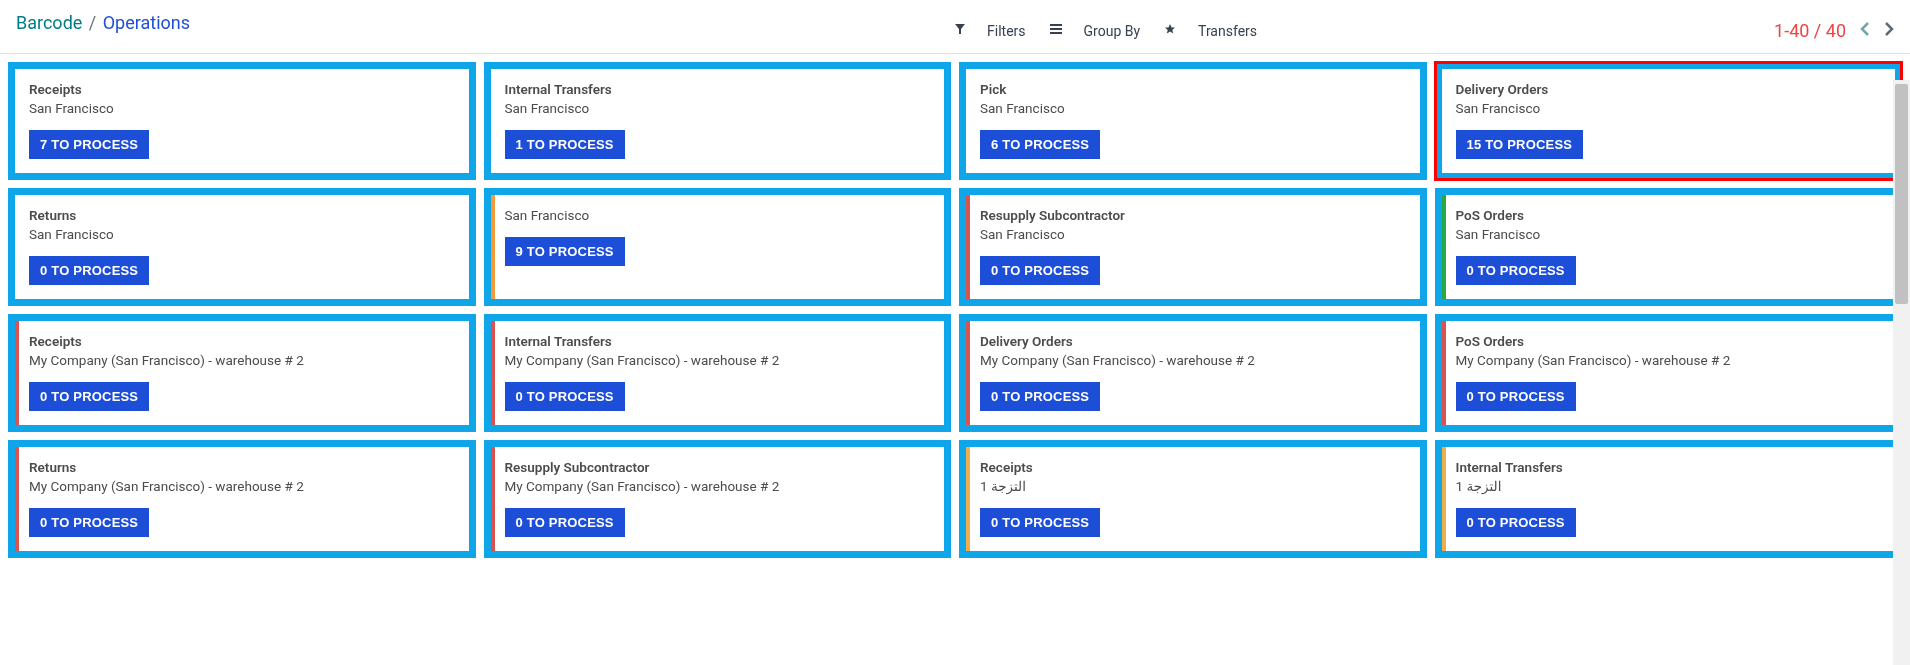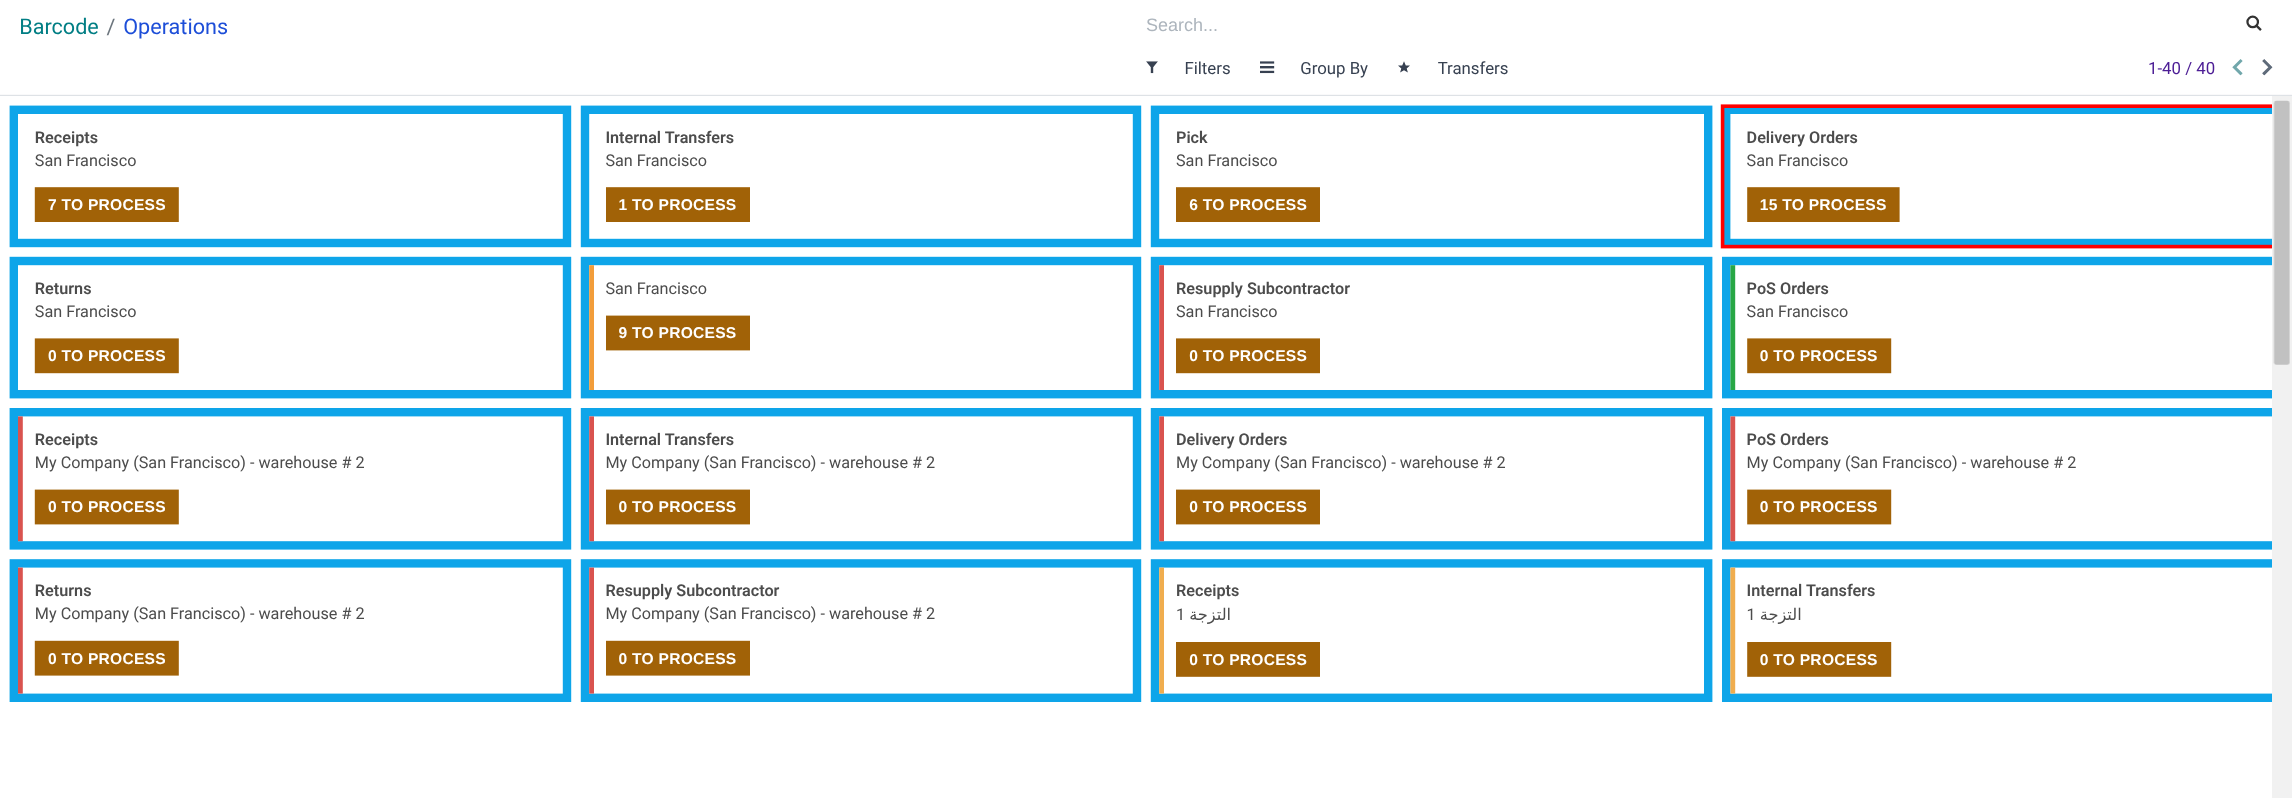--- a/index.html
+++ b/index.html
@@ -71,21 +71,21 @@
     cursor: pointer;
   }
   .toolbar-item .icon { font-size: 11px; }
   .pager-group {
     margin-left: auto;
     display: inline-flex;
     align-items: center;
     gap: 14px;
     color: #374151;
   }
-  .pager-text { font-size: 14px; color:#4c1d95; }
+  .pager-text { font-size: 18px; color:#ef4444; }
   .pager-btn {
     cursor: pointer;
     font-size: 16px;
     font-weight: bold;
   }
   .pager-prev { color: #5b9ea3; }
   .pager-next { color: #6b7280; }
   .divider {
     border-bottom: 1px solid #dee2e6;
     margin-top: 2px;
@@ -118,21 +118,21 @@
     font-size: 13.5px;
     margin-bottom: 3px;
   }
   .card-sub {
     color: #4c4c4c;
     font-size: 13.5px;
     margin-bottom: 14px;
   }
   .process-btn {
     display: inline-block;
-    background: #a16207;
+    background: #1d4ed8;
     color: #fff;
     font-weight: 700;
     font-size: 13px;
     padding: 7px 11px;
     border: none;
     cursor: pointer;
     letter-spacing: .2px;
   }
   .scrollbar {
     position: fixed;
@@ -154,29 +154,20 @@
 </head>
 <body>
 
 <div class="top-area">
   <div class="breadcrumb">
     <a class="root">Barcode</a>
     <span class="slash">/</span>
     <span class="current">Operations</span>
   </div>
   <div class="search-area">
-    <div class="search-row">
-      <input class="search-input" placeholder="Search..." style="">
-      <span class="search-icon">
-        <svg width="15" height="15" viewBox="0 0 24 24" fill="none" stroke="#333" stroke-width="3">
-            <circle cx="10" cy="10" r="7"></circle>
-            <line x1="21" y1="21" x2="15" y2="15"></line>
-          </svg>
-      </span>
-    </div>
     <div class="toolbar-row">
       <span class="toolbar-item">
         <span class="icon">
           <svg width="10" height="10" viewBox="0 0 10 10">
               <polygon points="0,0 10,0 6,5 6,10 4,10 4,5" fill="#374151"></polygon>
             </svg>
         </span>
         <span>Filters</span>
       </span>
       <span class="toolbar-item">

